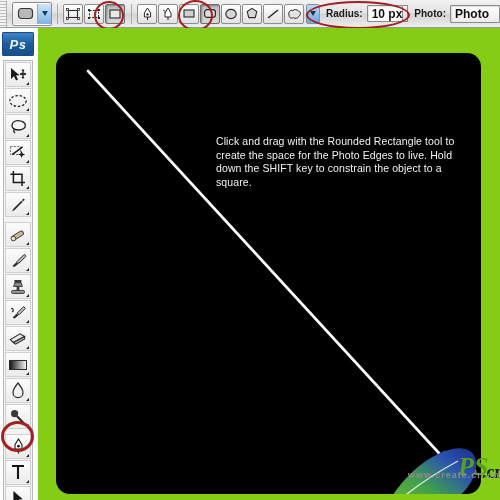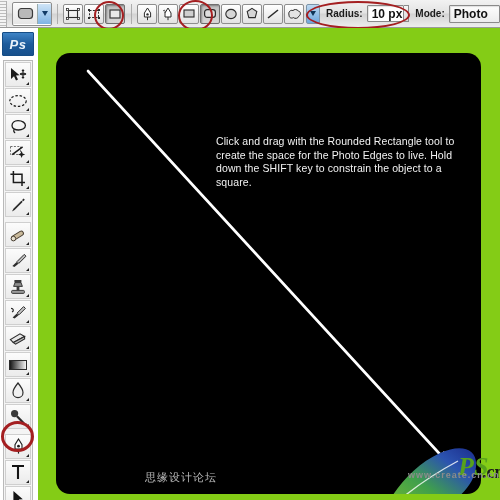--- a/index.html
+++ b/index.html
@@ -254,21 +254,21 @@
       </div>
       <div class="dd-arrow">
           <i></i>
         </div>
     </div>
 
     <div class="field-label">Radius:</div>
     <div class="txtfield">10 px</div>
     <div class="spin"></div>
 
-    <div class="field-label">Mode:</div>
+    <div class="field-label">Photo:</div>
     <div class="txtfield mode">Photo</div>
   </div>
 
   <div class="ellipse" style="left:94px;top:1px;width:26px;height:25px;"></div>
   <div class="ellipse" style="left:178px;top:0px;width:31px;height:27px;"></div>
   <div class="ellipse" style="left:306px;top:1px;width:100px;height:24px;border-radius:50%;"></div>
 
   <div class="callout" style="left:84px;top:32px;">Pixels</div>
   <div class="callout" style="left:142px;top:32px;">Rounded Rectangle</div>
   <div class="callout" style="left:310px;top:32px;">Radius of 10px</div>
@@ -455,15 +455,14 @@
         <path d="M20 79 C38 62 62 44 92 28" stroke="#ffffff" stroke-width="1.4" fill="none" opacity=".8"></path>
         <path d="M6 86 L40 76 M8 90 L34 84" stroke="#e8e8e8" stroke-width="1.6" opacity=".85"></path>
       </svg>
     </div>
   </div>
 
   <div class="wm-pscn">PS</div>
   <div class="wm-cn">.cn</div>
   <div class="wm-url">www.create.cn.cn</div>
 
-  <div class="wm-cn-text">思缘设计论坛</div>
 
 </div>
 
 </body></html>

